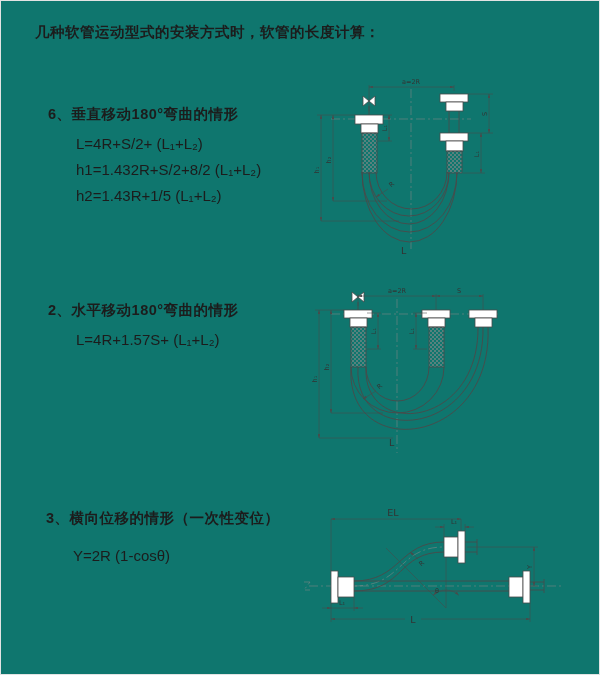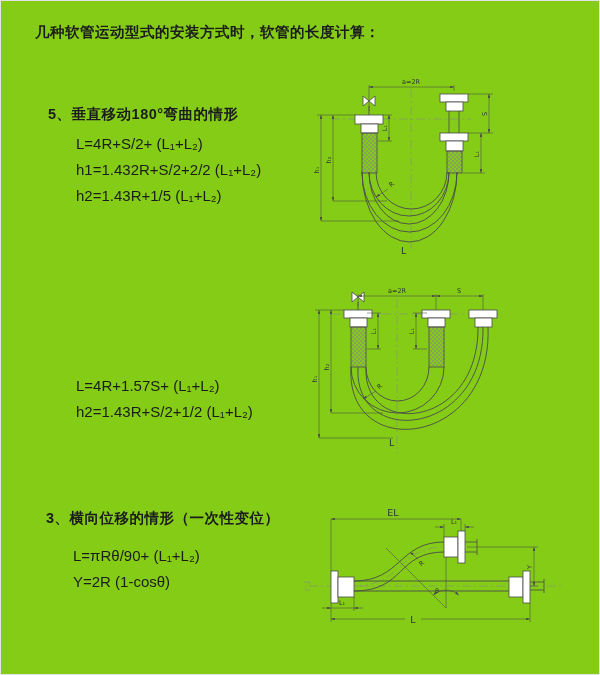--- a/index.html
+++ b/index.html
@@ -1,16 +1,16 @@
 <!DOCTYPE html>
 <html><head>
 <meta charset="utf-8">
 <style>
   html,body{margin:0;padding:0;background:#fff;}
-  .page{position:relative;width:600px;height:675px;background:#84cc16;
+  .page{position:relative;width:600px;height:675px;background:#0f766e;
         border:1px solid #e3e3e3;box-sizing:border-box;overflow:hidden;
         font-family:"Liberation Sans","DejaVu Sans",sans-serif;color:#1c1c1c;}
   .page-title{position:absolute;left:34px;top:22px;font-size:14.5px;font-weight:600;letter-spacing:.5px;}
   .sec-heading{position:absolute;font-size:14.5px;font-weight:600;letter-spacing:.5px;}
   .formulas{position:absolute;font-size:15px;font-weight:400;}
   .f-line{height:26px;line-height:26px;white-space:pre;}
   svg{position:absolute;}
   svg text{font-family:"DejaVu Sans","Liberation Sans",sans-serif;fill:#333;}
   .dimtxt{font-size:6.5px;}
   .bigtxt{font-size:9.5px;}
@@ -19,24 +19,24 @@
   .dim{stroke:#4a4a4a;stroke-width:.55;fill:none;}
   .cl{stroke:#8a8a8a;stroke-width:.55;fill:none;stroke-dasharray:9 3 2 3;}
 </style>
 </head>
 <body>
 
 <div class="page">
 
   <div class="page-title">几种软管运动型式的安装方式时，软管的长度计算：</div>
 
-  <div class="sec-heading" style="left:47px;top:104px;">5、垂直移动180°弯曲的情形</div>
+  <div class="sec-heading" style="left:47px;top:104px;">6、垂直移动180°弯曲的情形</div>
   <div class="formulas" style="left:75px;top:130px;">
     <div class="f-line">L=4R+S/2+ (L₁+L₂)</div>
-    <div class="f-line">h1=1.432R+S/2+2/2 (L₁+L₂)</div>
+    <div class="f-line">h1=1.432R+S/2+8/2 (L₁+L₂)</div>
     <div class="f-line">h2=1.43R+1/5 (L₁+L₂)</div>
   </div>
 
   <svg style="left:312px;top:70px;" width="288" height="196" viewBox="312 70 288 196">
     <defs>
       <marker id="ar1" viewBox="0 0 10 6" refX="9" refY="3" markerWidth="8" markerHeight="5" orient="auto-start-reverse">
         <path d="M0,0 L9,3 L0,6 Z" fill="#4a4a4a"></path>
       </marker>
       <pattern id="ht1" width="4" height="4" patternUnits="userSpaceOnUse">
         <path d="M0,0 L4,4 M4,0 L0,4" stroke="#8a8a8a" stroke-width="0.6"></path>
@@ -106,23 +106,23 @@
       <line class="dim" x1="332" y1="200" x2="386" y2="200"></line>
       <text class="dimtxt" transform="rotate(-90 330 159)" x="330" y="159" text-anchor="middle">h₂</text>
 
       <line class="dim" x1="387" y1="188" x2="375" y2="196" marker-end="url(#ar1)"></line>
       <text class="dimtxt" transform="rotate(-40 392 185)" x="392" y="185" text-anchor="middle">R</text>
 
       <text class="bigtxt" x="400" y="253">L</text>
     </g>
   </svg>
 
-  <div class="formulas" style="left:75px;top:326px;margin-top:46px;">
+  <div class="sec-heading" style="left:47px;top:300px;">2、水平移动180°弯曲的情形</div>
+  <div class="formulas" style="left:75px;top:326px;">
     <div class="f-line">L=4R+1.57S+ (L₁+L₂)</div>
-    <div class="f-line">h2=1.43R+S/2+1/2 (L₁+L₂)</div>
   </div>
 
   <svg style="left:310px;top:282px;" width="290" height="178" viewBox="310 282 290 178">
     <defs>
       <marker id="ar2" viewBox="0 0 10 6" refX="9" refY="3" markerWidth="8" markerHeight="5" orient="auto-start-reverse">
         <path d="M0,0 L9,3 L0,6 Z" fill="#4a4a4a"></path>
       </marker>
       <pattern id="ht2" width="4" height="4" patternUnits="userSpaceOnUse">
         <path d="M0,0 L4,4 M4,0 L0,4" stroke="#8a8a8a" stroke-width="0.6"></path>
       </pattern>
@@ -193,21 +193,20 @@
 
       <line class="dim" x1="375" y1="390" x2="362" y2="398" marker-end="url(#ar2)"></line>
       <text class="dimtxt" transform="rotate(-40 380 387)" x="380" y="387" text-anchor="middle">R</text>
 
       <text class="bigtxt" x="388" y="445">L</text>
     </g>
   </svg>
 
   <div class="sec-heading" style="left:45px;top:508px;">3、横向位移的情形（一次性变位）</div>
   <div class="formulas" style="left:72px;top:542px;">
-    <div class="f-line">L=πRθ/90+ (L₁+L₂)</div>
     <div class="f-line">Y=2R (1-cosθ)</div>
   </div>
 
   <svg style="left:300px;top:505px;" width="300" height="160" viewBox="300 505 300 160">
     <defs>
       <marker id="ar3" viewBox="0 0 10 6" refX="9" refY="3" markerWidth="8" markerHeight="5" orient="auto-start-reverse">
         <path d="M0,0 L9,3 L0,6 Z" fill="#4a4a4a"></path>
       </marker>
     </defs>
 

